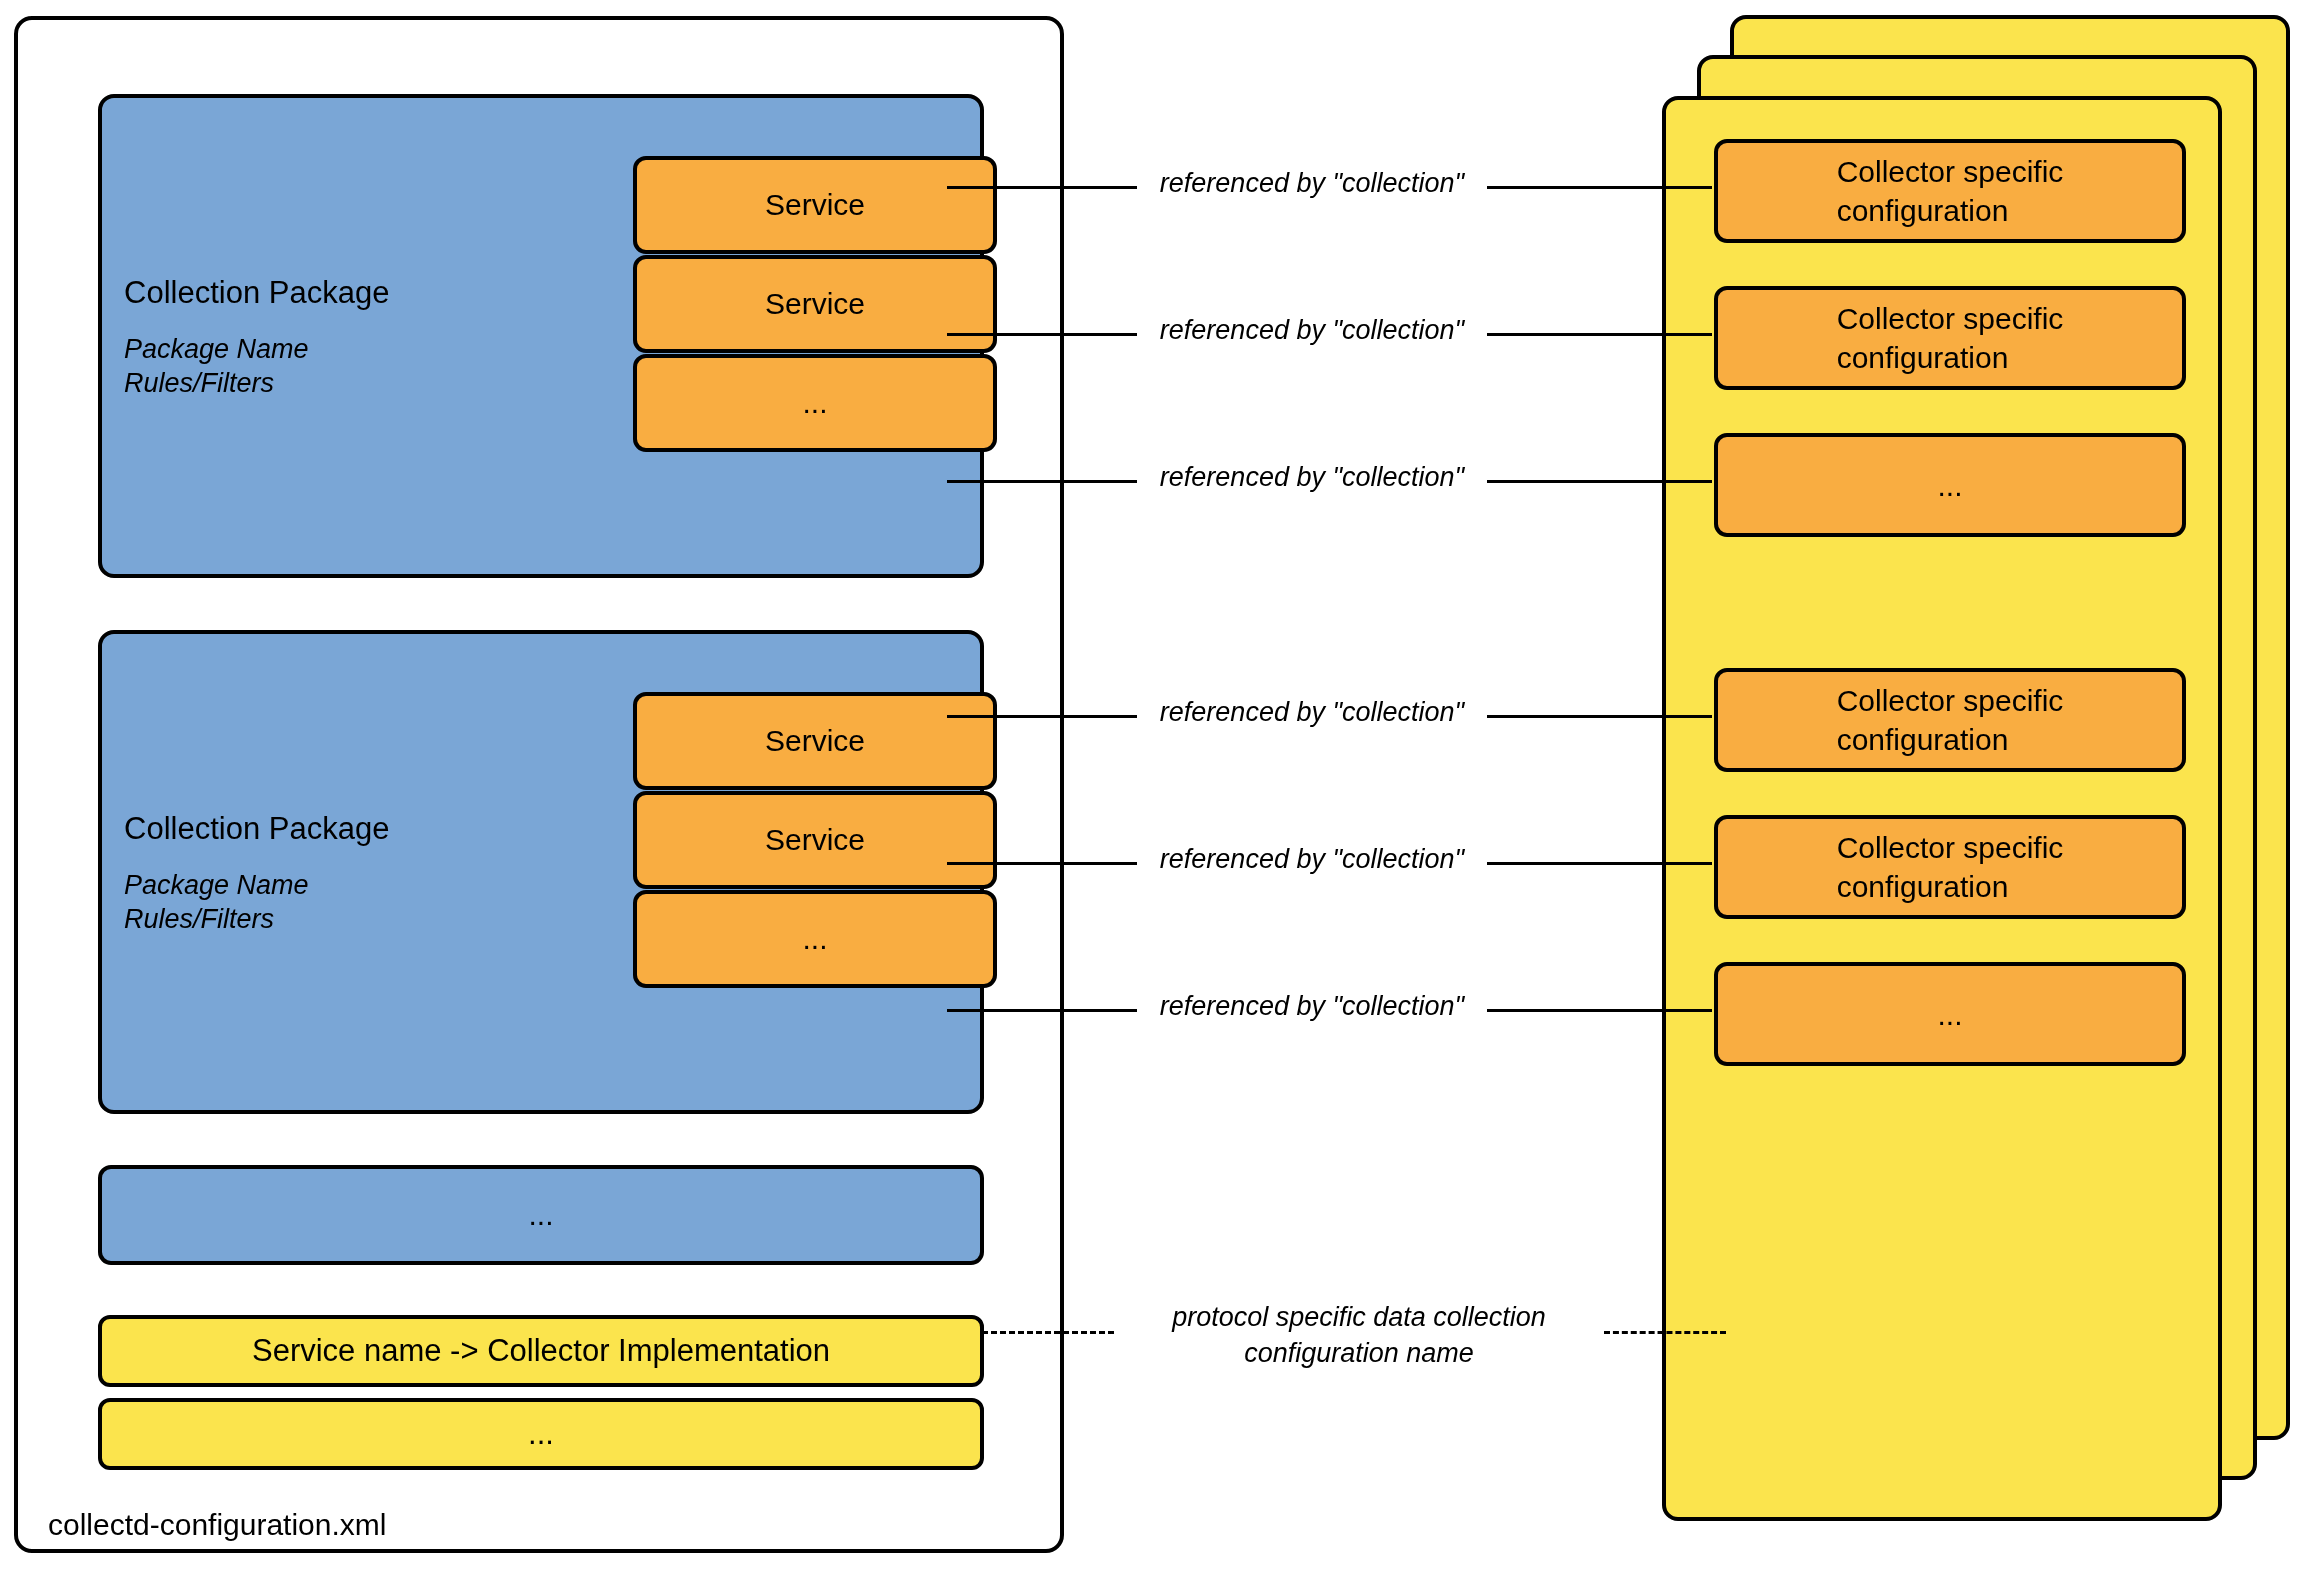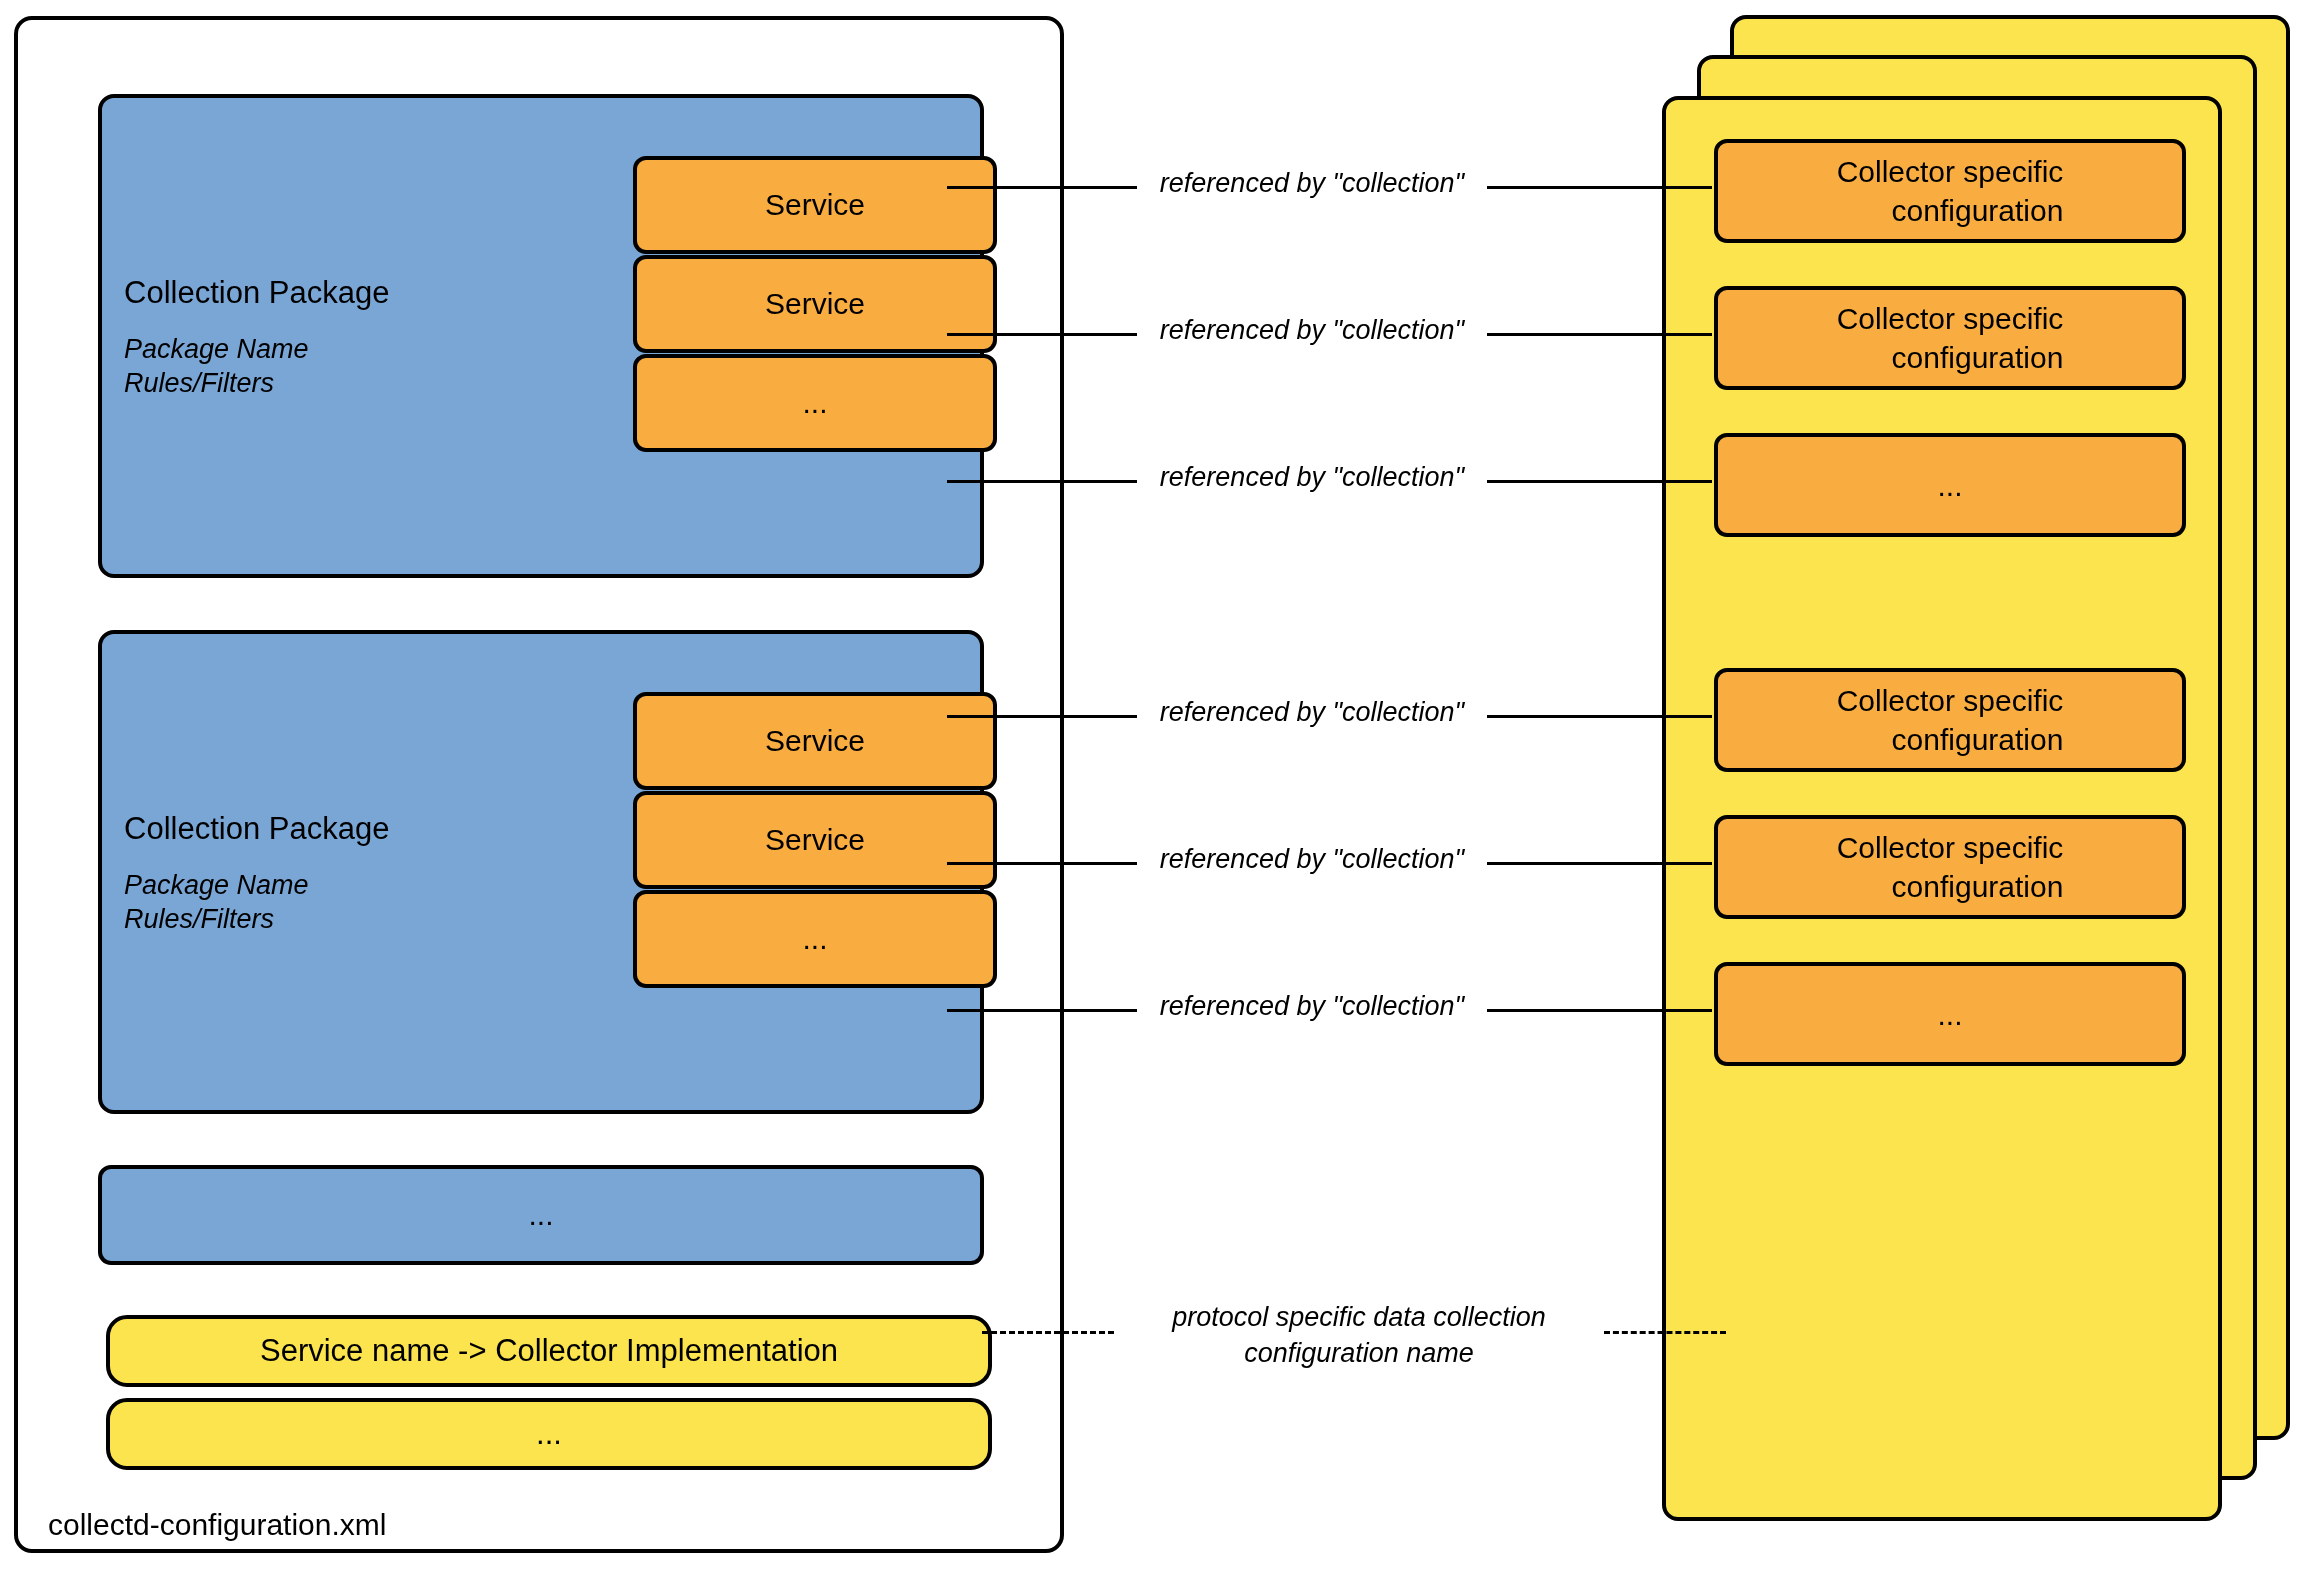--- a/index.html
+++ b/index.html
@@ -85,24 +85,23 @@
   .pkg-more {
     background: #7aa6d6;
     border-radius: 13px;
     font-size: 30px;
     color: #000;
   }
 
   
   .ystrip {
     background: #fbe44d;
-    border-radius: 21px;
+    border-radius: 12px;
     font-size: 31px;
     color: #000;
-    margin-left: 8px;
   }
 
   .file-label {
     position: absolute;
     left: 30px;
     top: 1488px;
     font-size: 30px;
     color: #000000;
     white-space: nowrap;
   }
@@ -112,21 +111,21 @@
     background: #fbe44d;
     border-radius: 16px;
     display: block;
   }
 
   .cfg {
     background: #f9ad41;
     border-radius: 13px;
     font-size: 30px;
     color: #000;
-    text-align: right;
+    text-align: left;
     line-height: 1.3;
     padding: 0 8px;
   }
 
   
   .hline {
     position: absolute;
     height: 3px;
     background: #000000;
   }

